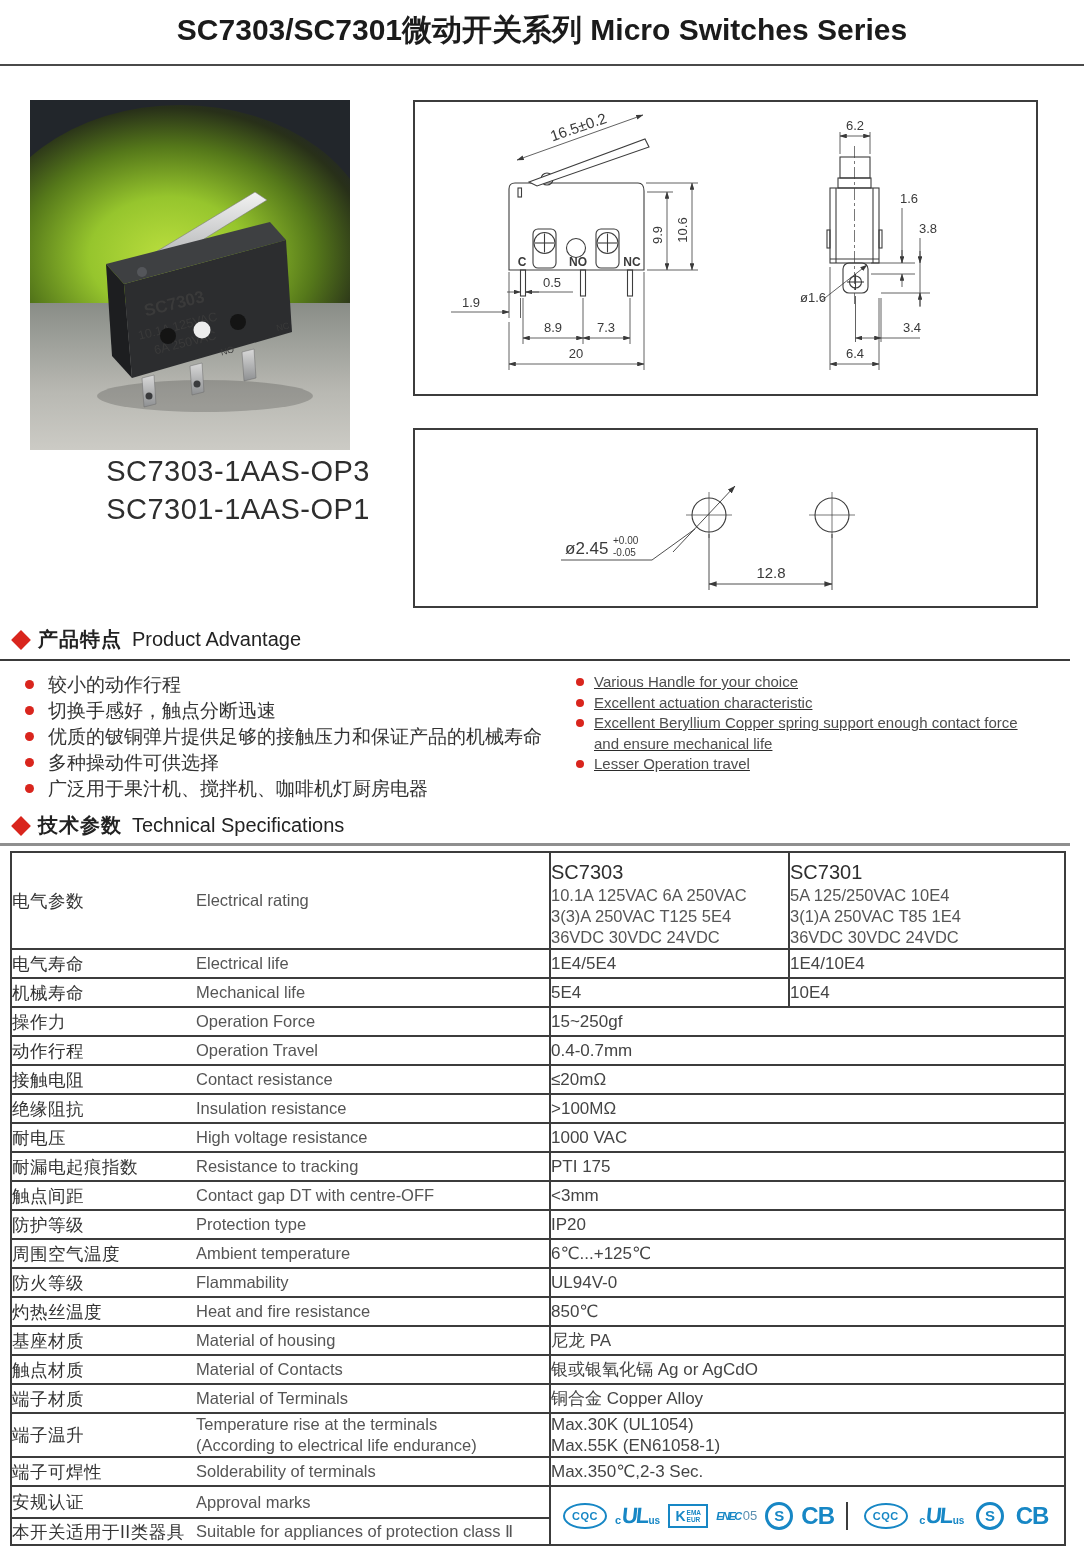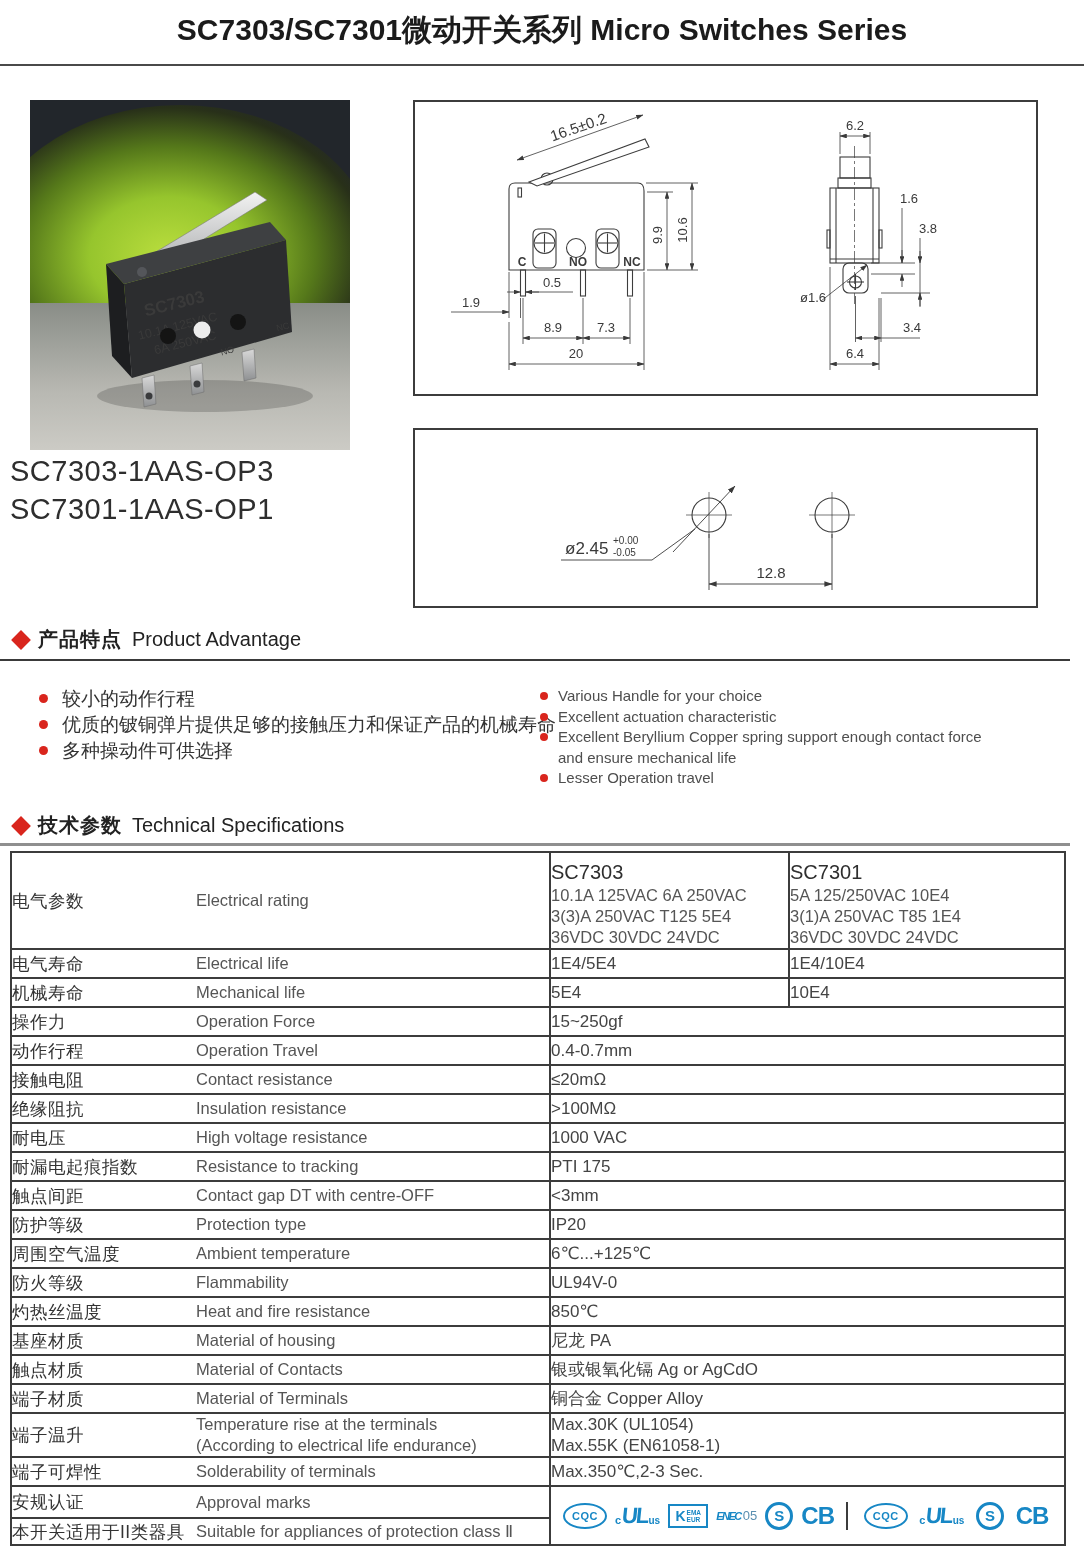--- a/index.html
+++ b/index.html
@@ -5,45 +5,45 @@
   html,body{margin:0;padding:0;background:#ffffff;}
   body{width:1084px;height:1553px;position:relative;font-family:"Liberation Sans","DejaVu Sans",sans-serif;color:#2b2b2b;overflow:hidden;}
   .abs{position:absolute;}
 
   
   .page-title{top:10px;left:0;width:1084px;text-align:center;font-size:30px;font-weight:bold;color:#1b1b1b;letter-spacing:0px;}
   .title-rule{top:64px;left:0;width:1084px;height:2px;background:#4a4a4a;}
 
   
   .photo{top:100px;left:30px;width:320px;height:350px;}
-  .partnos{top:452px;left:10px;width:360px;text-align:left;font-size:29px;line-height:38px;color:#2e2e2e;letter-spacing:0.5px;}
+  .partnos{top:452px;left:10px;width:360px;text-align:right;font-size:29px;line-height:38px;color:#2e2e2e;letter-spacing:0.5px;}
 
   
   .draw-box{top:100px;left:413px;width:625px;height:296px;border:2px solid #3c3c3c;box-sizing:border-box;background:#fff;}
   .cut-box{top:428px;left:413px;width:625px;height:180px;border:2px solid #3c3c3c;box-sizing:border-box;background:#fff;}
   .cut-title{position:absolute;top:14px;left:0;width:100%;display:flex;justify-content:center;gap:34px;align-items:baseline;}
   .cut-title .zh{font-size:21px;color:#333;letter-spacing:3px;}
   .cut-title .en{font-size:21px;color:#3a3a3a;}
 
   
   .sec{left:0;width:908px;}
   .sec-head{position:absolute;top:0;left:14px;display:flex;align-items:center;gap:10px;}
   .diamond{width:14px;height:14px;background:#d9251d;transform:rotate(45deg);flex:0 0 auto;}
   .sec-zh{font-size:20px;font-weight:bold;color:#222;letter-spacing:1px;}
   .sec-en{font-size:20px;color:#222;}
   .adv-rule{position:absolute;top:33px;left:0;width:1070px;height:2px;background:#3a3a3a;}
   .spec-rule{position:absolute;top:31px;left:0;width:1070px;height:3px;background:#8f8f8f;}
 
   
   .advantage{top:626px;height:180px;}
-  ul.blist{list-style:none;margin:16px;padding:0;position:absolute;}
+  ul.blist{list-style:none;margin:2px;padding:0;position:absolute;}
   .zh-list{top:44px;left:20px;width:520px;}
   .zh-list li{position:relative;padding-left:26px;font-size:19px;line-height:26px;color:#333;}
   .zh-list li::before{content:"";position:absolute;left:3px;top:8px;width:9px;height:9px;border-radius:50%;background:#d9251d;}
-  .en-list{top:44px;left:524px;width:470px;}
+  .en-list{top:44px;left:574px;width:470px;text-decoration:underline;}
   .en-list li{position:relative;padding-left:18px;font-size:15px;line-height:20.5px;color:#4e4e4e;}
   .en-list li::before{content:"";position:absolute;left:0;top:6px;width:8px;height:8px;border-radius:50%;background:#d9251d;}
 
   
   .specs{top:812px;}
   table.spec{position:absolute;top:39px;left:10px;width:1054px;border-collapse:collapse;table-layout:fixed;border:2px solid #3c3c3c;}
   table.spec td{border-top:2px solid #3c3c3c;vertical-align:middle;padding:0;overflow:hidden;}
   td.c-zh{padding-left:18px;font-size:17.5px;color:#333;letter-spacing:0.5px;}
   td.c-en{font-size:16.5px;color:#555;}
   td.c-val{padding-left:16px;font-size:17px;color:#444;}
@@ -301,22 +301,24 @@
 
 <div class="abs sec advantage">
   <div class="sec-head">
     <span class="diamond"></span>
     <span class="sec-zh">产品特点</span>
     <span class="sec-en">Product Advantage</span>
   </div>
   <div class="adv-rule"></div>
   <ul class="blist zh-list">
     <li>较小的动作行程</li>
+    <li>切换手感好，触点分断迅速</li>
     <li>优质的铍铜弹片提供足够的接触压力和保证产品的机械寿命</li>
     <li>多种操动件可供选择</li>
+    <li>广泛用于果汁机、搅拌机、咖啡机灯厨房电器</li>
   </ul>
   <ul class="blist en-list">
     <li>Various Handle for your choice</li>
     <li>Excellent actuation characteristic</li>
     <li>Excellent Beryllium Copper spring support enough contact force and ensure mechanical life</li>
     <li>Lesser Operation travel</li>
   </ul>
 </div>
 
 <div class="abs sec specs">

